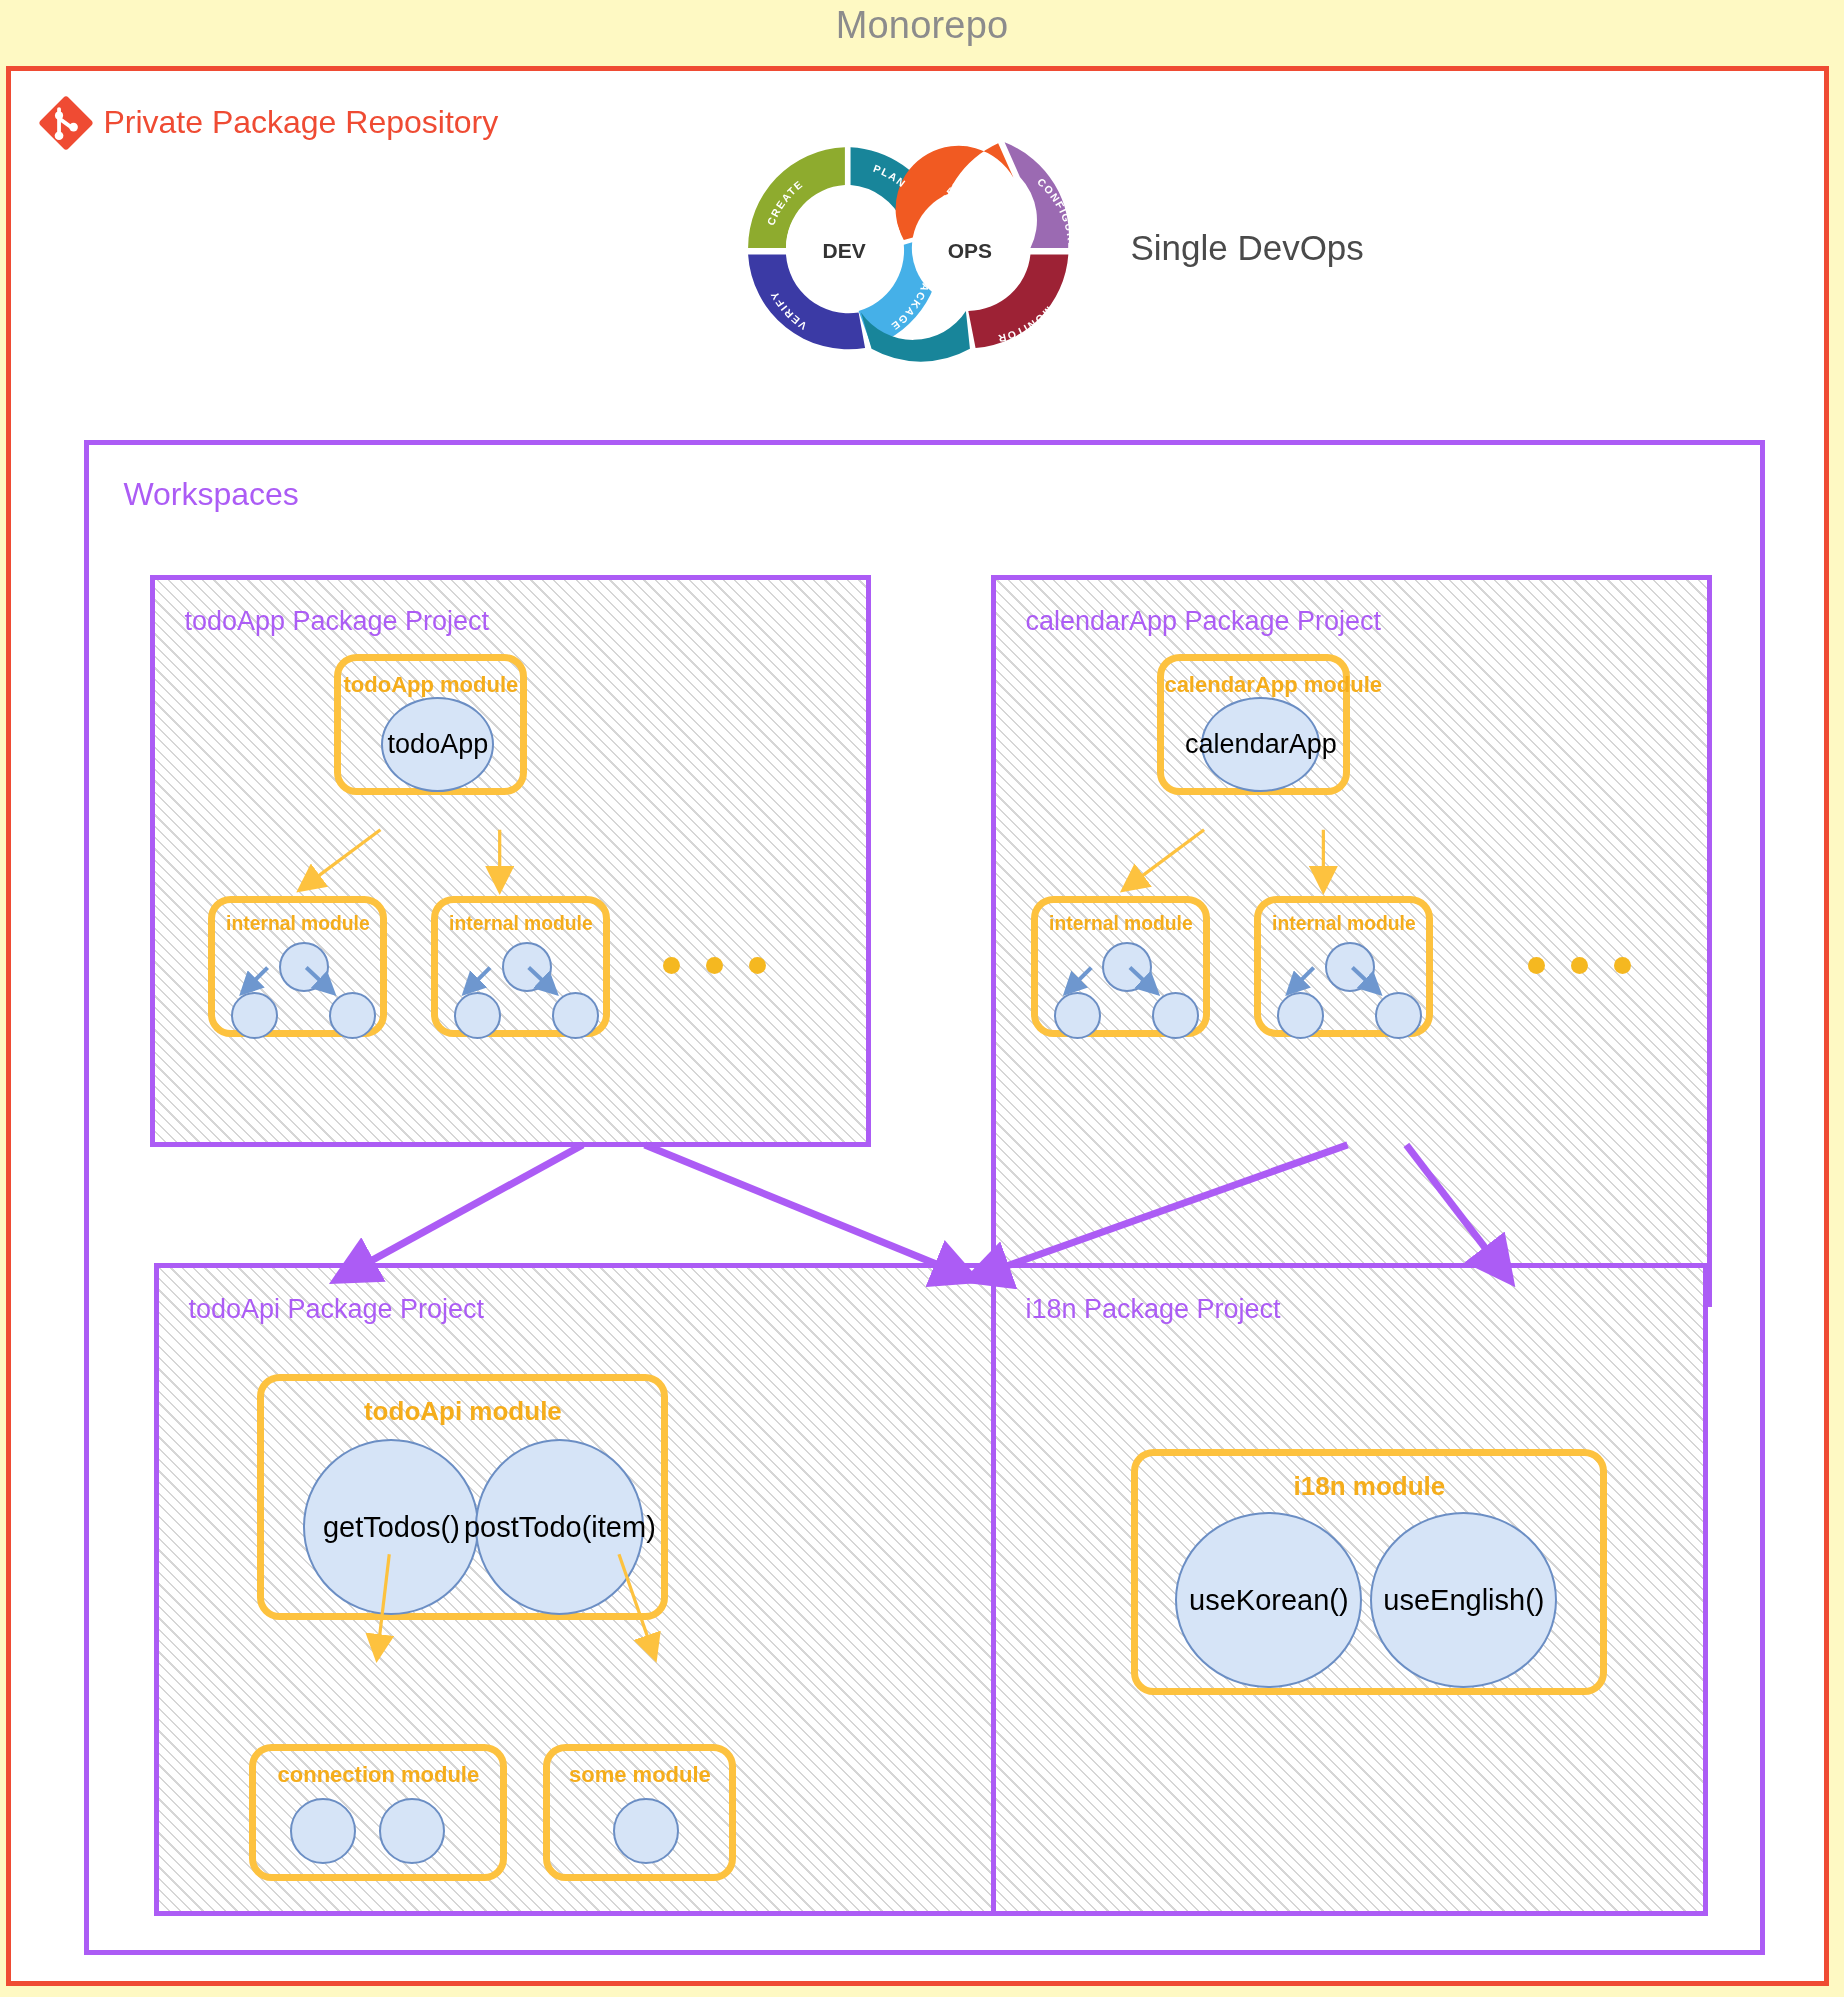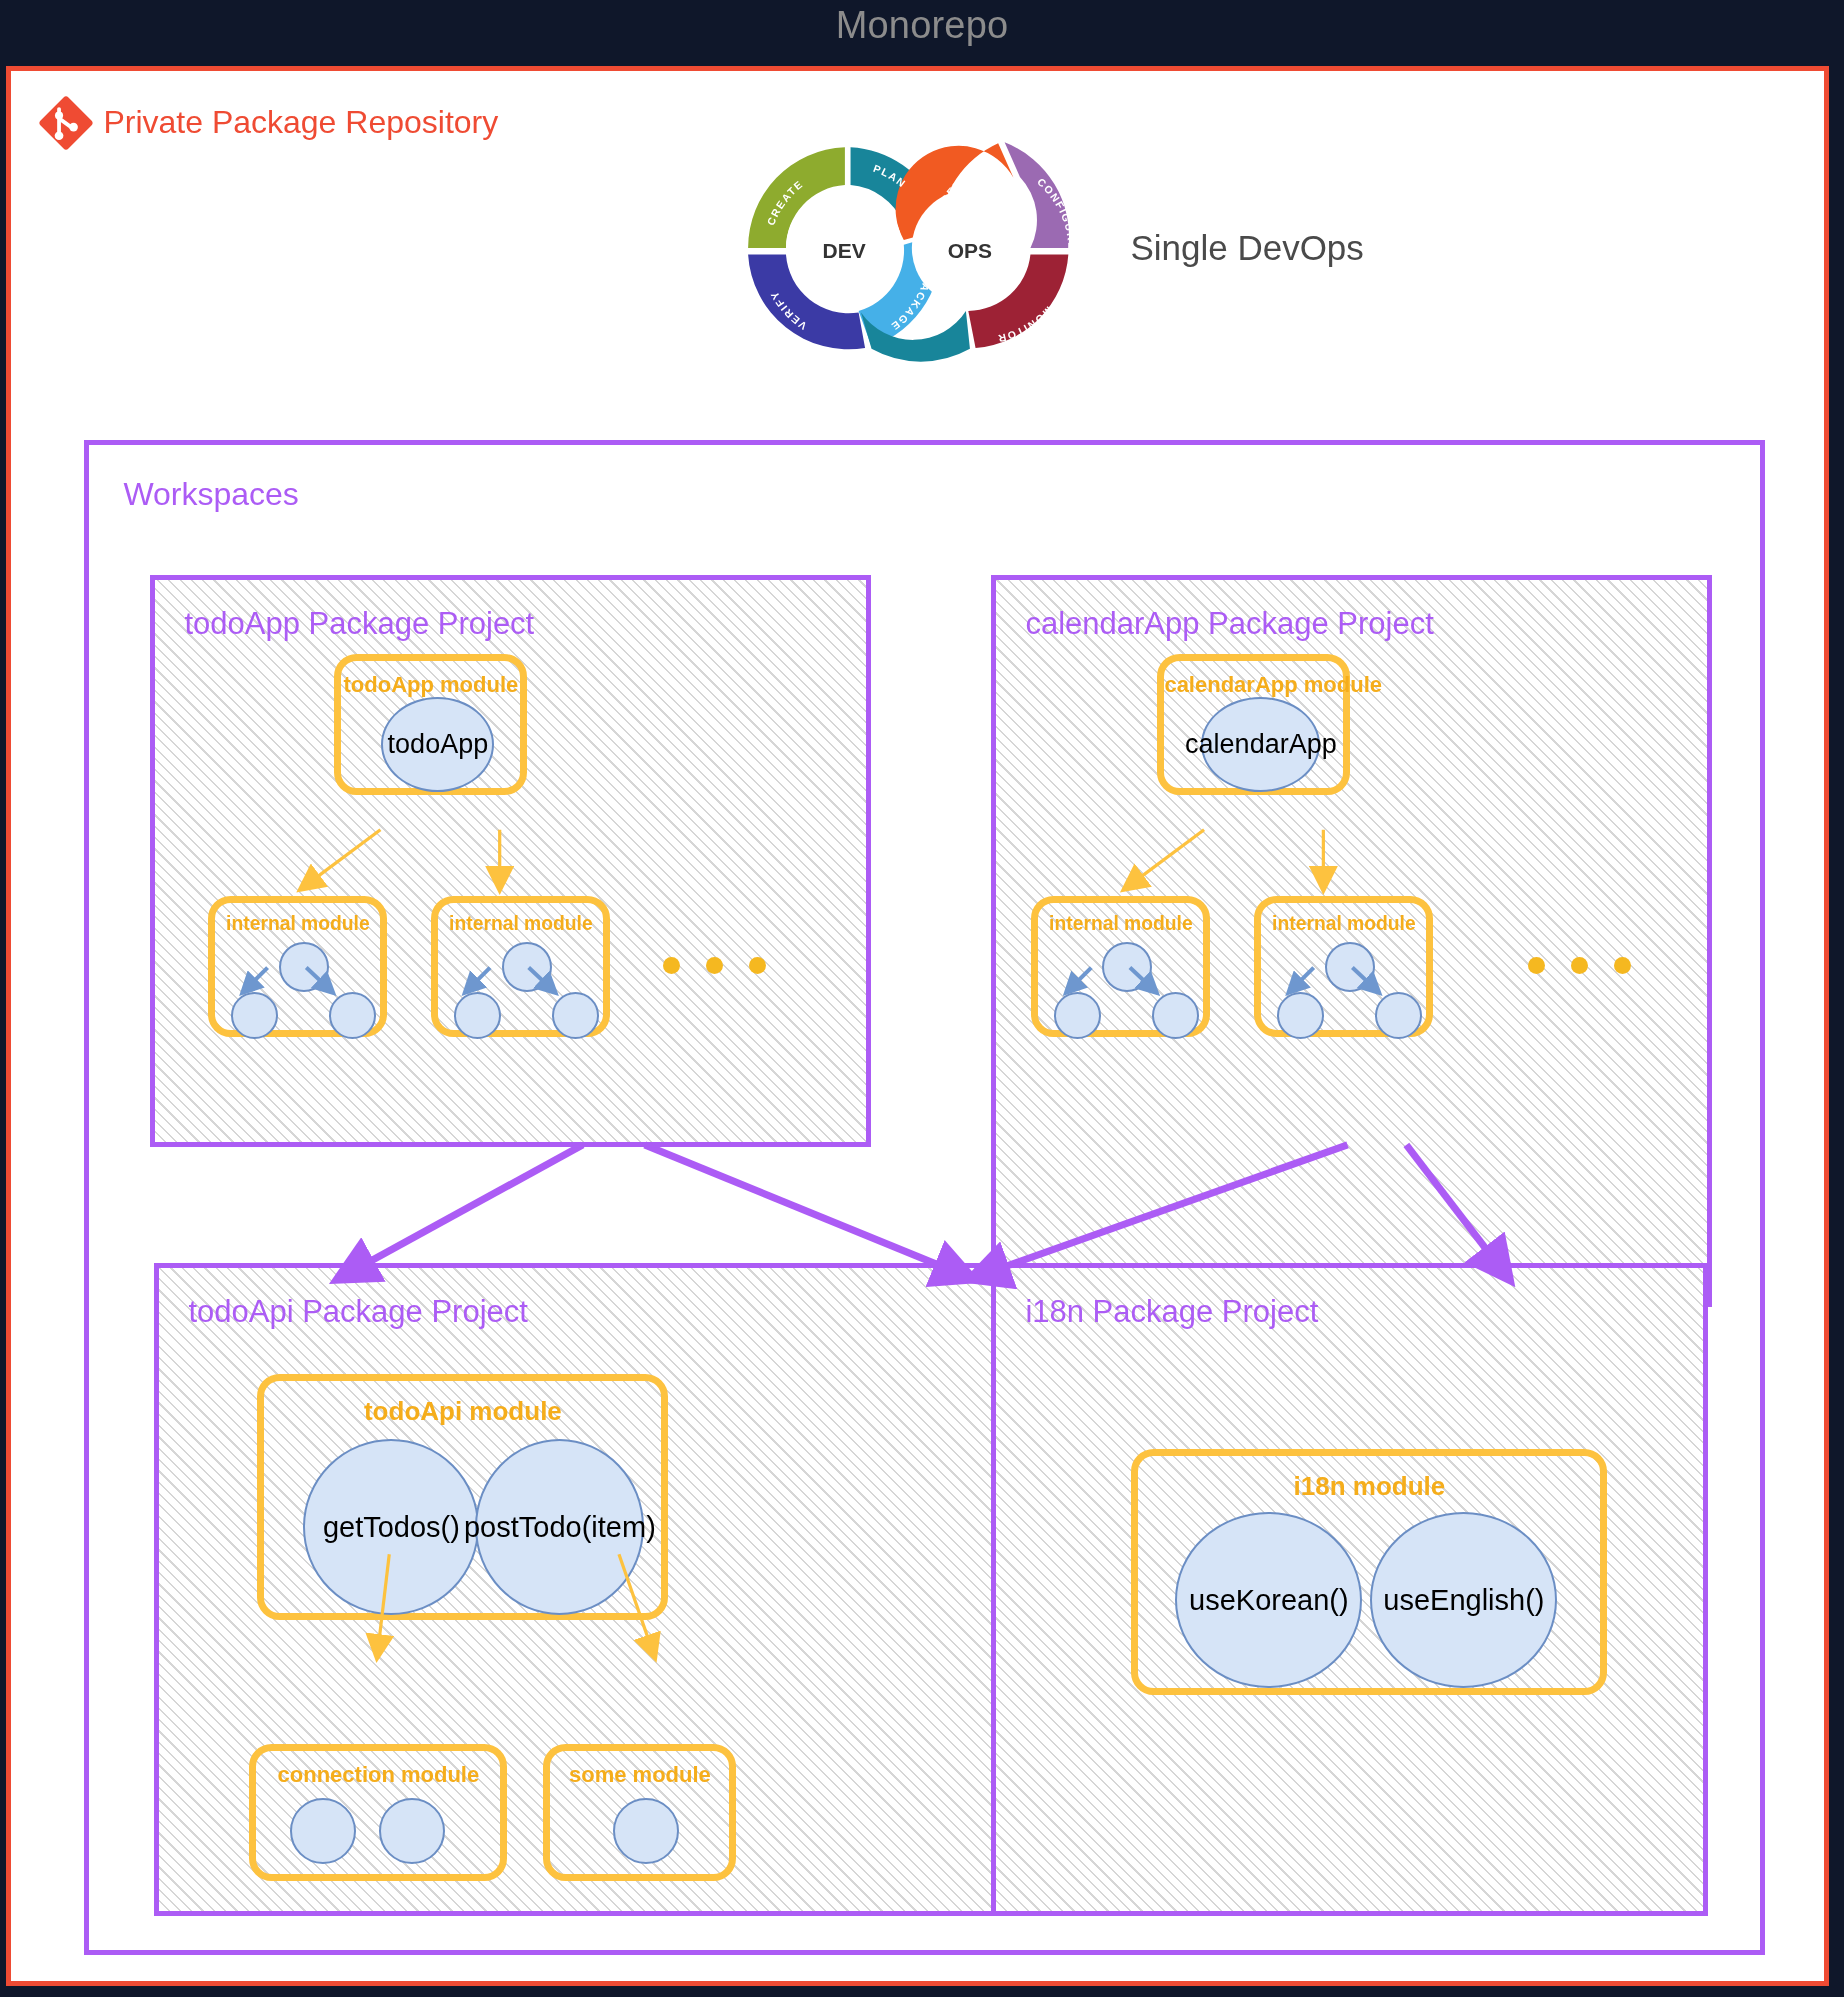--- a/index.html
+++ b/index.html
@@ -8,21 +8,21 @@
     padding: 0;
     background: #ffffff;
   }
   body {
     font-family: "Liberation Sans", sans-serif;
   }
   #page {
     position: relative;
     width: 1844px;
     height: 1998px;
-    background: #0f172a;
+    background: #fef9c3;
     overflow: hidden;
   }
 
   
   .monorepo-title {
     position: absolute;
     top: 4px;
     left: 0;
     width: 1844px;
     text-align: center;
@@ -109,21 +109,21 @@
   
   .project {
     position: absolute;
     border: 5.6px solid #ac5cf5;
     box-sizing: border-box;
   }
   .project-title {
     position: absolute;
     left: 29px;
     top: 26px;
-    font-size: 31px;
+    font-size: 27px;
     color: #ac5cf5;
     white-space: nowrap;
   }
   #proj-todoapp     { left: 139px;  top: 504px;  width: 721px;  height: 572px; }
   #proj-calendarapp { left: 980px; top: 504px;  width: 721px;  height: 732px; }
   #proj-todoapi     { left: 143px;  top: 1192px; width: 858px;  height: 653px; }
   #proj-i18n        { left: 980px; top: 1192px; width: 717px;  height: 653px; }
 
   
   .module {

